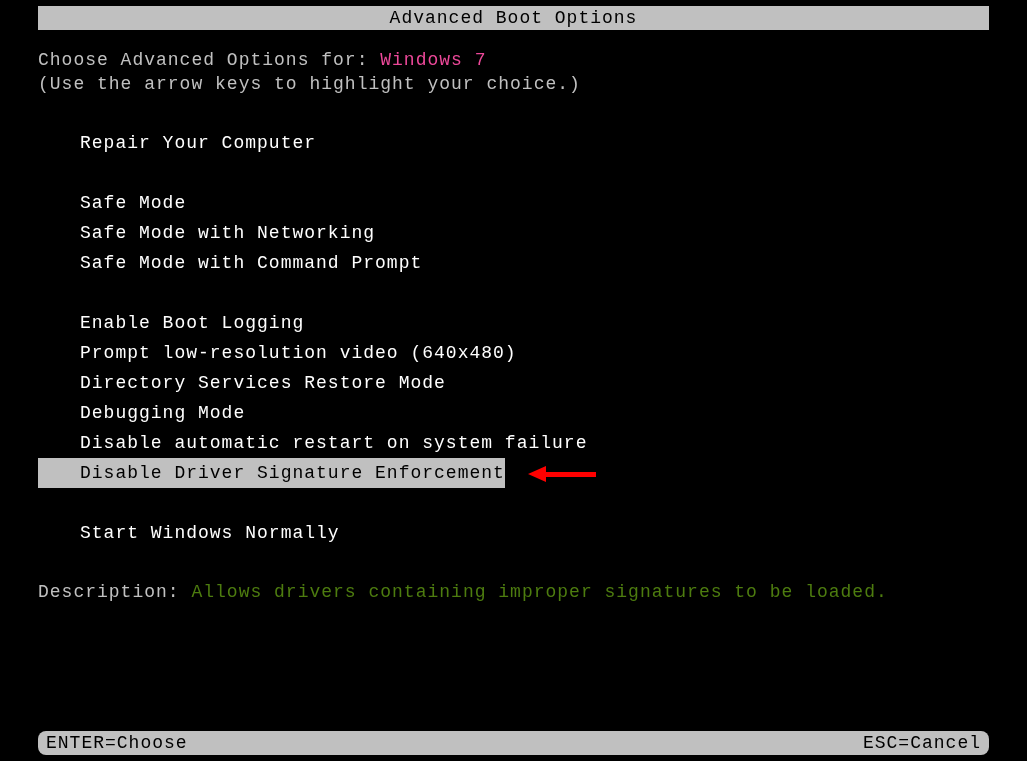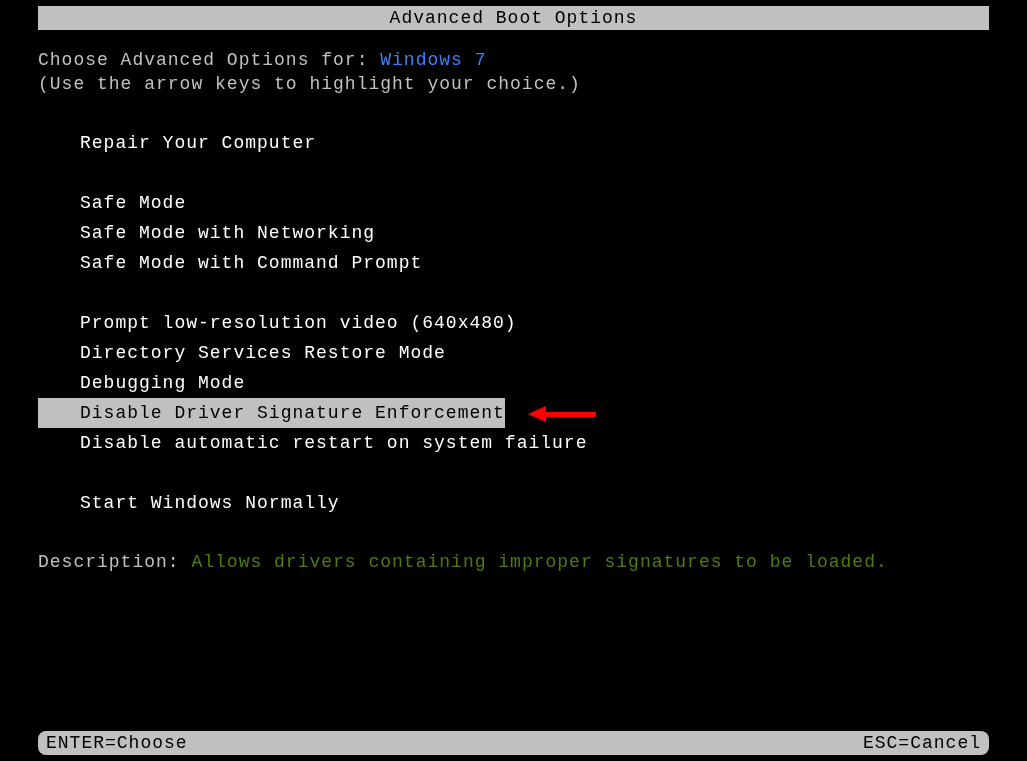--- a/index.html
+++ b/index.html
@@ -32,21 +32,21 @@
       margin: 0 24px 20px 24px;
       font-weight: normal;
       letter-spacing: 1px;
     }
     .choose-line {
       margin-left: 24px;
       margin-bottom: 4px;
       letter-spacing: 1px;
     }
     .choose-line .os-name {
-      color: #3b82f6;
+      color: #ec4899;
     }
     .hint-line {
       margin-left: 24px;
       margin-bottom: 34px;
       letter-spacing: 1px;
     }
     .menu-group {
       margin-left: 24px;
     }
     .menu-item {
@@ -124,31 +124,32 @@
   </div>
   <div class="hint-line">(Use the arrow keys to highlight your choice.)</div>
 
   <div class="menu-group">
     <div class="menu-row"><span class="menu-item">Repair Your Computer</span></div>
     <div class="spacer"></div>
     <div class="menu-row"><span class="menu-item">Safe Mode</span></div>
     <div class="menu-row"><span class="menu-item">Safe Mode with Networking</span></div>
     <div class="menu-row"><span class="menu-item">Safe Mode with Command Prompt</span></div>
     <div class="spacer"></div>
+    <div class="menu-row"><span class="menu-item">Enable Boot Logging</span></div>
     <div class="menu-row"><span class="menu-item">Prompt low-resolution video (640x480)</span></div>
     <div class="menu-row"><span class="menu-item">Directory Services Restore Mode</span></div>
     <div class="menu-row"><span class="menu-item">Debugging Mode</span></div>
+    <div class="menu-row"><span class="menu-item">Disable automatic restart on system failure</span></div>
     <div class="menu-row">
       <span class="menu-item selected">Disable Driver Signature Enforcement</span>
       <span class="annotation-arrow">
         <span class="arrow-head"></span>
           <span class="arrow-line"></span>
       </span>
     </div>
-    <div class="menu-row"><span class="menu-item">Disable automatic restart on system failure</span></div>
     <div class="spacer"></div>
     <div class="menu-row"><span class="menu-item">Start Windows Normally</span></div>
   </div>
 
   <div class="description">
     <span class="label">Description: </span><span class="text">Allows drivers containing improper signatures to be loaded.</span>
   </div>
 
   <div class="footer-bar">
     <span>ENTER=Choose</span>

